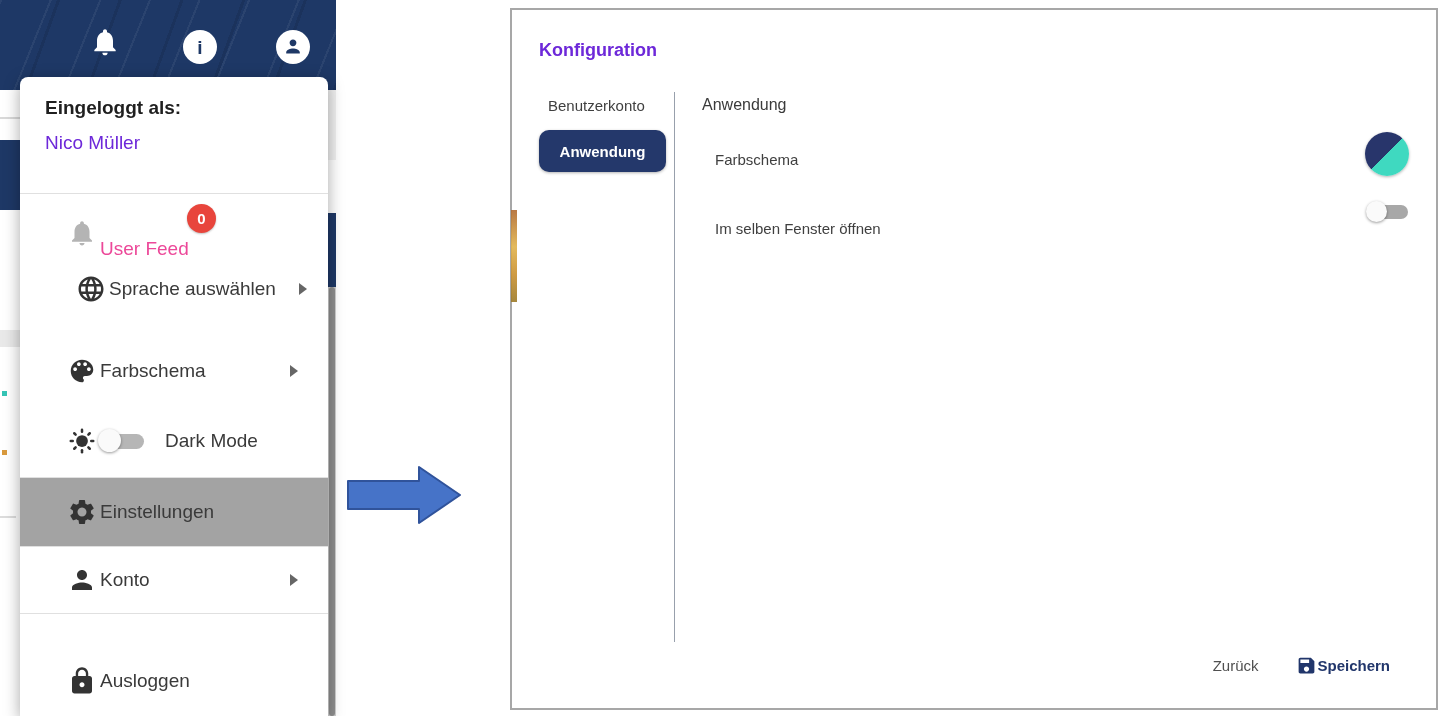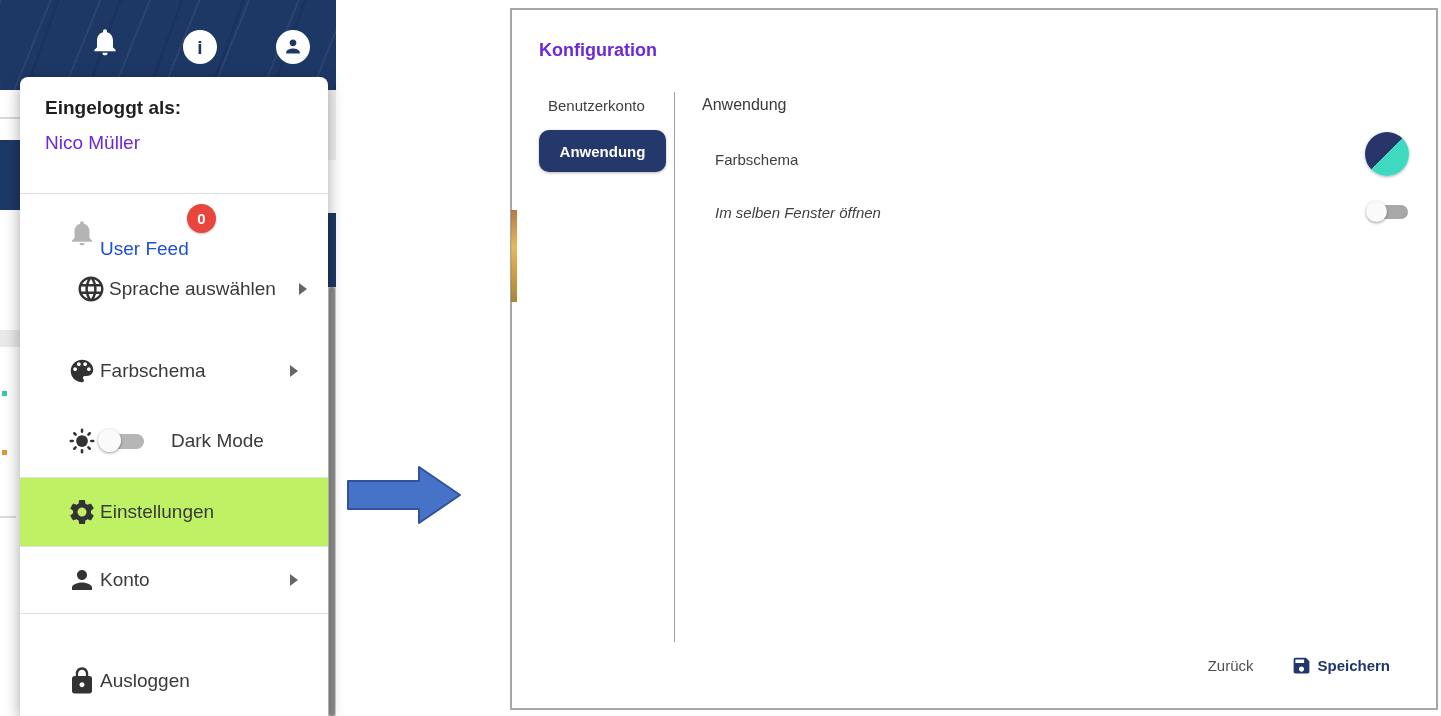--- a/index.html
+++ b/index.html
@@ -28,37 +28,37 @@
   .menu-panel { position:absolute; left:20px; top:77px; width:308px; height:639px; background:#ffffff;
                 border-radius:8px 8px 0 0; box-shadow:0 4px 16px rgba(0,0,0,0.35); }
   .menu-header { position:absolute; left:0; top:0; width:100%; height:116px; padding:20px 0 0 25px; }
   .menu-header .line1 { font-size:19px; font-weight:bold; color:#1f1f1f; }
   .menu-header .line2 { font-size:19px; color:#6d28d9; margin-top:13px; }
   .menu-divider { position:absolute; left:0; width:100%; height:1px; background:#e0e0e0; }
 
   .menu-item { position:absolute; left:0; width:100%; display:flex; align-items:center; cursor:pointer; }
   .menu-item .mi-icon { position:absolute; left:45px; width:34px; display:flex; justify-content:center; }
   .menu-item .mi-label { position:absolute; left:80px; font-size:19px; color:#3a3a3a; white-space:nowrap; }
-  .menu-item.disabled .mi-label { color:#1d4ed8;margin-top:32px; }
-  .menu-item.highlight { background:#bef264; }
+  .menu-item.disabled .mi-label { color:#ec4899;margin-top:32px; }
+  .menu-item.highlight { background:#a3a3a3; }
 
   .chevron { position:absolute; left:270px; width:0; height:0; border-top:6px solid transparent;
              border-bottom:6px solid transparent; border-left:8px solid #666666; }
 
   .badge { position:absolute; left:167px; top:6px; width:29px; height:29px; border-radius:50%;
            background:#e8453c; color:#ffffff; font-size:15px; font-weight:bold;
            display:flex; align-items:center; justify-content:center; box-shadow:0 1px 2px rgba(0,0,0,0.25); }
 
   
   .toggle { position:relative; width:52px; height:24px; cursor:pointer; }
   .toggle .track { position:absolute; left:10px; top:5px; width:36px; height:15px; border-radius:8px; background:#b6b6b6; }
   .toggle .knob  { position:absolute; left:0; top:0; width:23px; height:23px; border-radius:50%; background:#fafafa;
                    box-shadow:0 1px 3px rgba(0,0,0,0.4); }
   .menu-item .toggle { position:absolute; left:78px; }
-  .menu-item .mi-label.after-toggle { left:151px; }
+  .menu-item .mi-label.after-toggle { left:145px; }
 
   
   .block-arrow { position:absolute; left:346px; top:462px; }
 
   
   .dialog { position:absolute; left:510px; top:8px; width:928px; height:702px; background:#ffffff;
             border:2px solid #a7a7a7; }
   .dlg-title { position:absolute; left:27px; top:30px; font-size:18px; font-weight:600; color:#6d28d9; }
 
   .tab-inactive { position:absolute; left:36px; top:87px; font-size:15px; color:#3f3f3f; cursor:pointer; }
@@ -75,21 +75,21 @@
   .color-circle { position:absolute; left:853px; top:122px; width:44px; height:44px; border-radius:50%;
                   background:linear-gradient(135deg, #28356b 0 50%, #3fd9c0 50% 100%);
                   box-shadow:0 1px 3px rgba(0,0,0,0.3); cursor:pointer; }
   .dlg-toggle { position:absolute; left:854px; top:190px; width:46px; height:23px; }
   .dlg-toggle .track { position:absolute; left:8px; top:5px; width:34px; height:14px; border-radius:7px; background:#a8a8a8; }
   .dlg-toggle .knob { position:absolute; left:0; top:1px; width:21px; height:21px; border-radius:50%; background:#fafafa;
                       box-shadow:0 1px 3px rgba(0,0,0,0.4); }
 
   .dlg-footer { position:absolute; right:46px; top:641px; height:28px; display:flex; align-items:center; gap:38px; }
   .btn-back { font-size:15px; color:#4f4f4f; cursor:pointer; }
-  .btn-save { display:flex; align-items:center; gap:5px; cursor:pointer; }
+  .btn-save { display:flex; align-items:center; cursor:pointer; }
   .btn-save span { font-size:15px; font-weight:bold; color:#21366b; }
 
   .edge-blob { position:absolute; left:511px; top:210px; width:6px; height:92px;
                background:linear-gradient(180deg,#b06a30,#e0b24a 40%,#c9902f 70%,#9c7a28); opacity:0.9; }
 </style>
 </head>
 <body>
 
 <div class="left-shot">
 
@@ -239,21 +239,21 @@
     <span>Anwendung</span>
   </div>
 
   <div class="v-divider"></div>
 
   <div class="content-heading">Anwendung</div>
 
   <div class="row-label" style="top:141px;">Farbschema</div>
   <div class="color-circle"></div>
 
-  <div class="row-label" style="top:194px;font-style:italic;">Im selben Fenster öffnen</div>
+  <div class="row-label" style="top:210px;">Im selben Fenster öffnen</div>
   <div class="dlg-toggle">
     <span class="track"></span>
     <span class="knob"></span>
   </div>
 
   <div class="dlg-footer">
     <span class="btn-back">Zurück</span>
     <span class="btn-save">
       <svg width="21" height="21" viewBox="0 0 24 24" fill="#21366b">
         <path d="M17 3H5c-1.11 0-2 .9-2 2v14c0 1.1.89 2 2 2h14c1.1 0 2-.9 2-2V7l-4-4zm-5 16c-1.66 0-3-1.34-3-3s1.34-3 3-3 3 1.34 3 3-1.34 3-3 3zm3-10H5V5h10v4z"></path>

